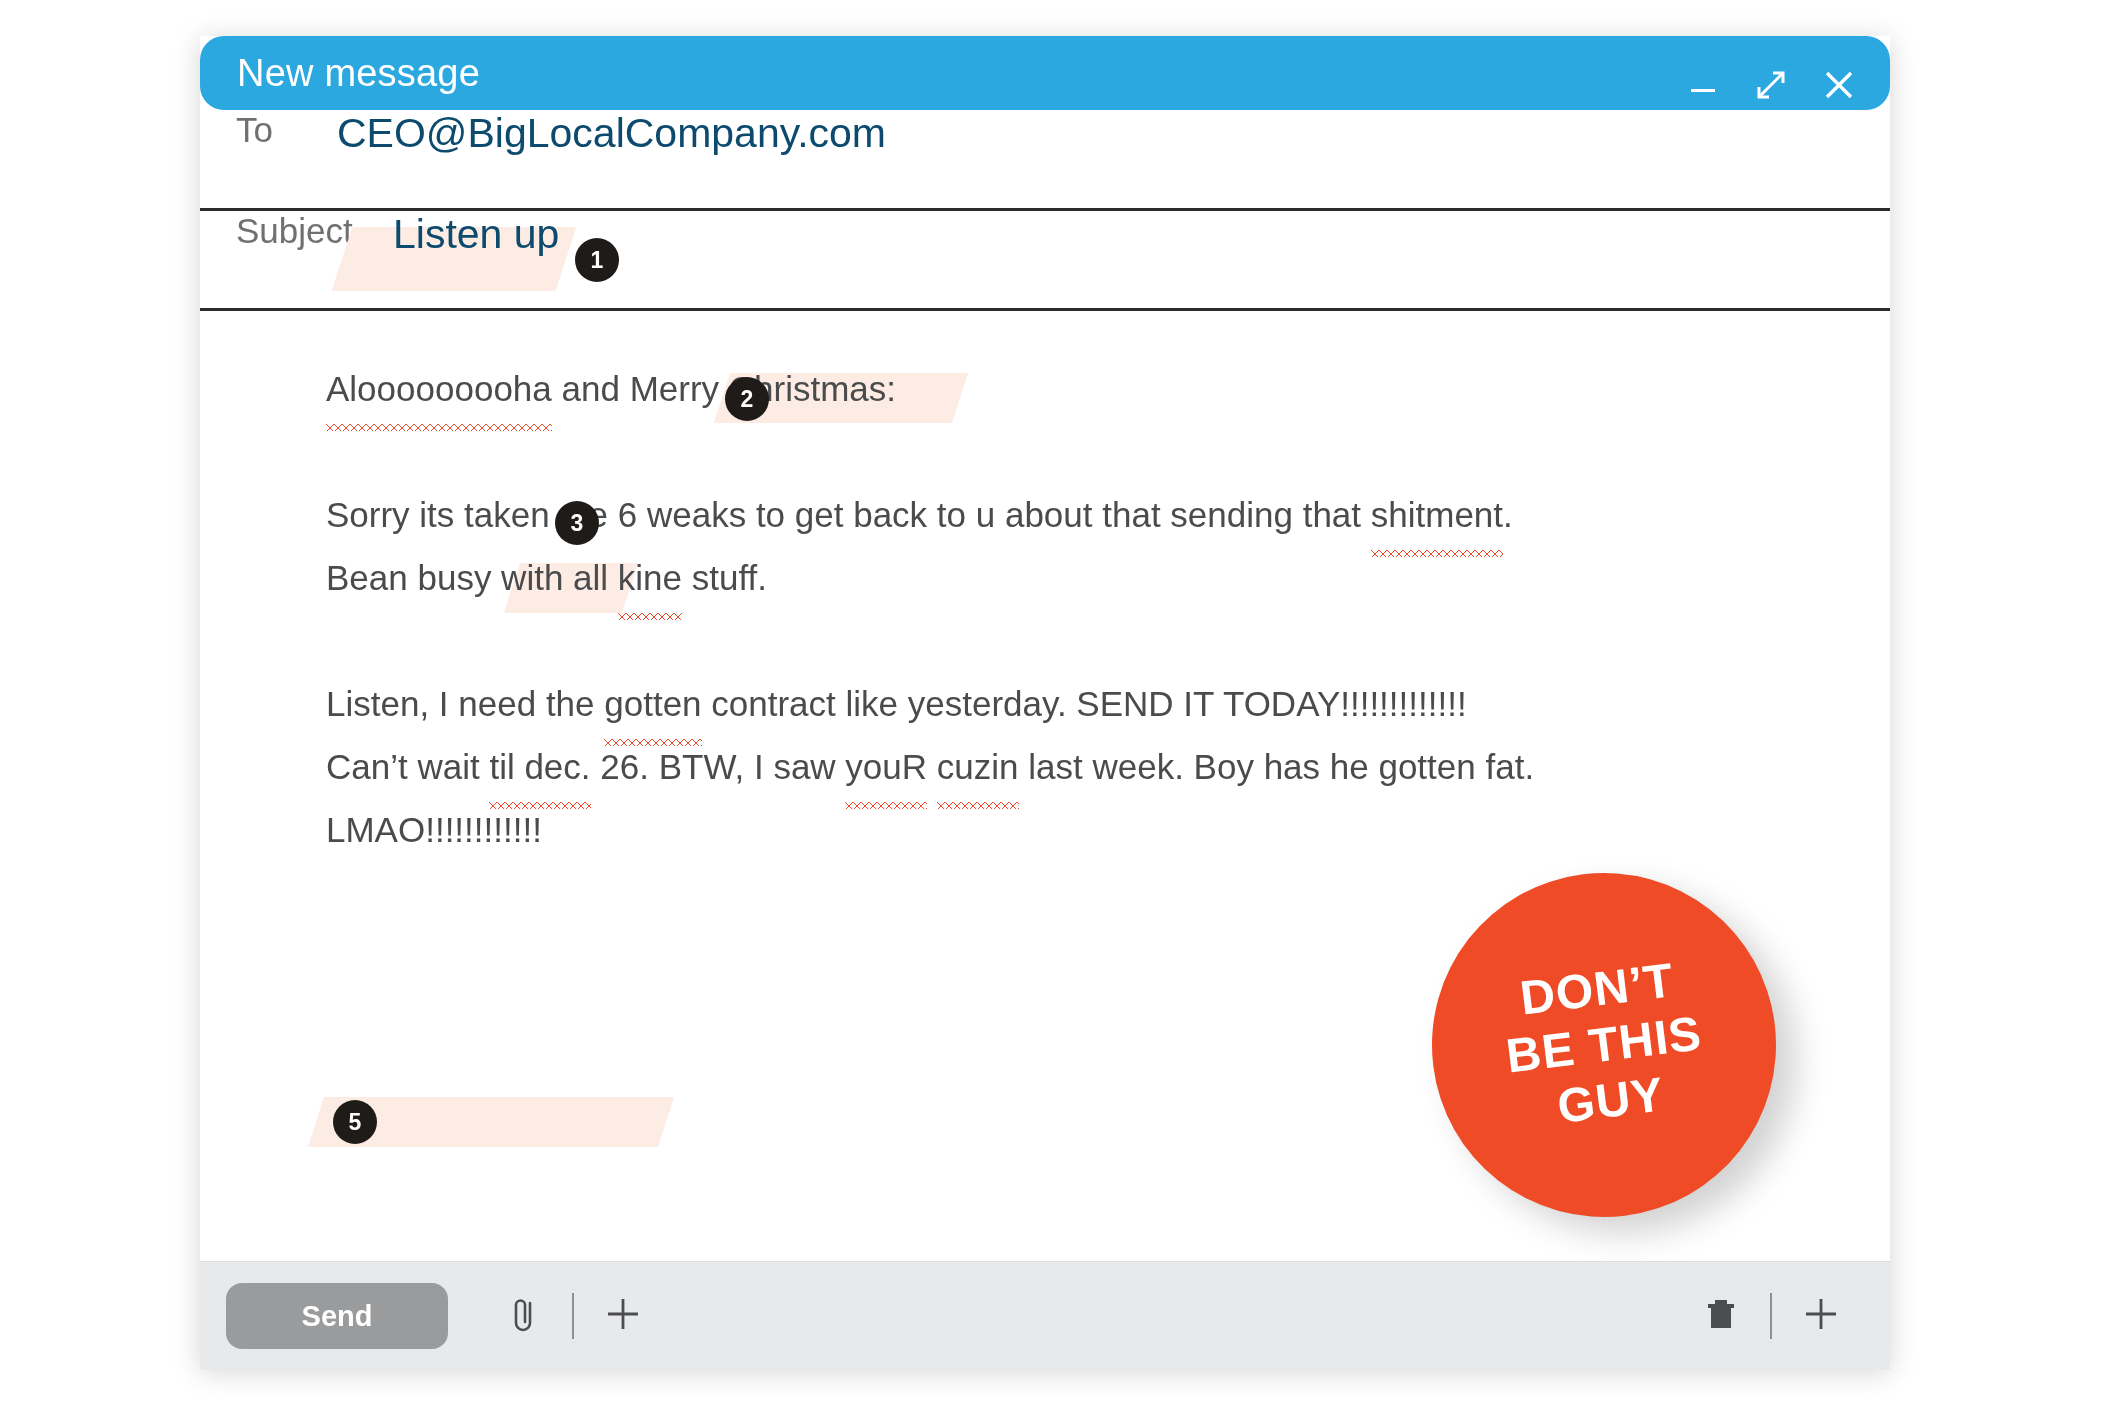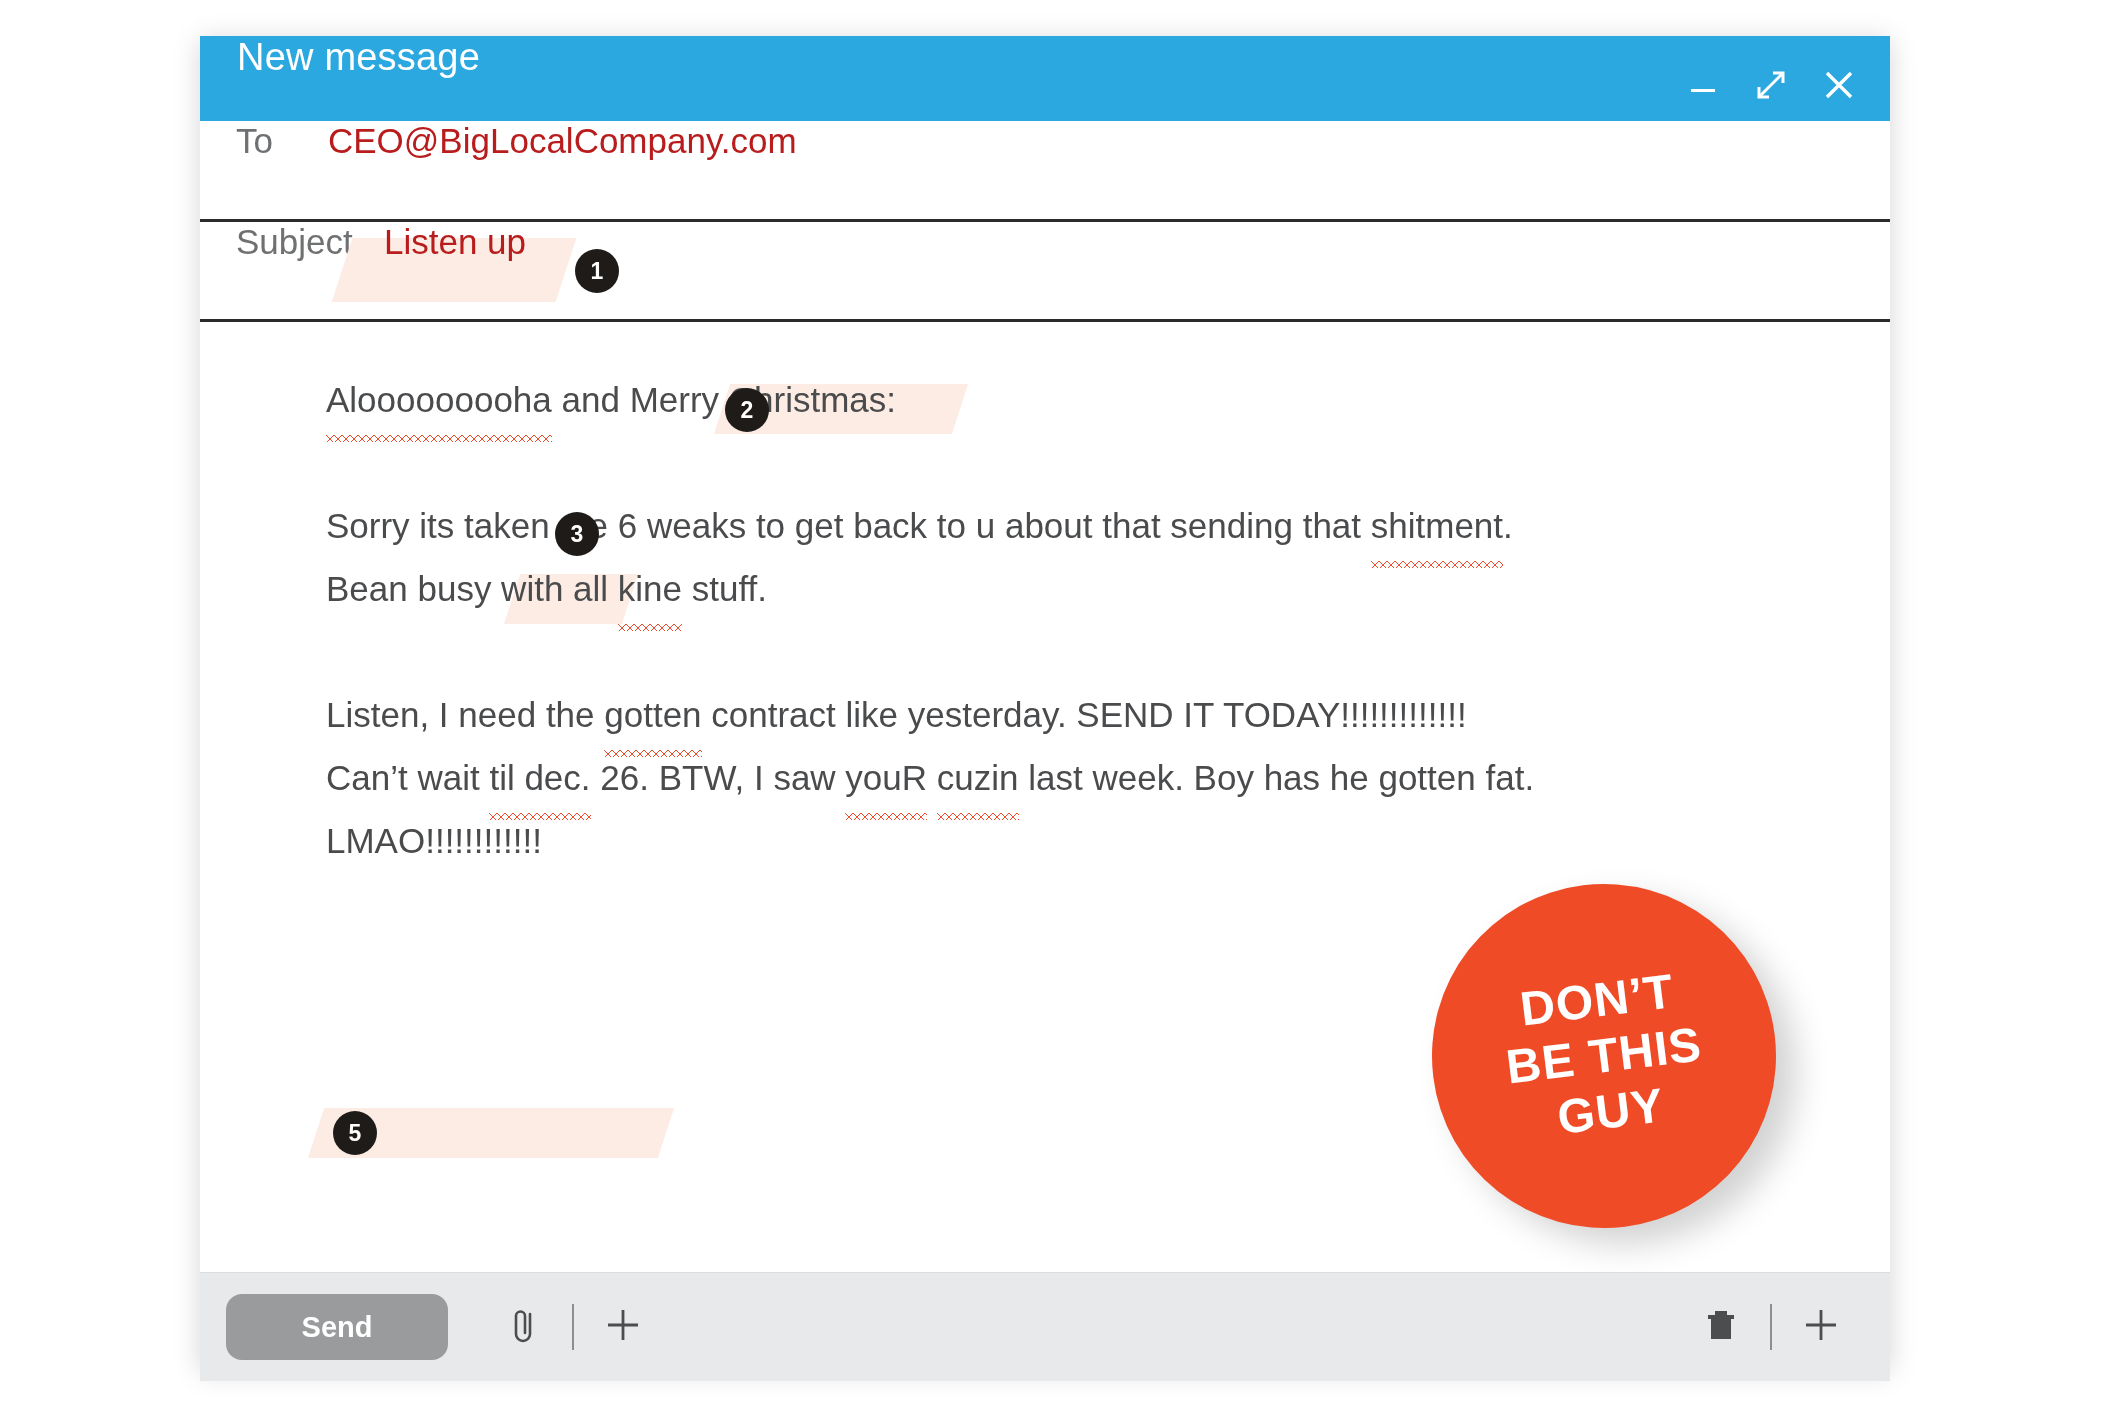--- a/index.html
+++ b/index.html
@@ -22,23 +22,25 @@
     top: 36px;
     width: 1690px;
     height: 1332px;
     background: #ffffff;
     box-shadow: 0 4px 26px rgba(0,0,0,0.17);
   }
 
   
   .titlebar {
     position: relative;
-    height: 85px;
+    height: 74px;
     background: #2ba8e0;
     display: flex;
+    align-items: center;
+    border-radius: 24px;
   }
   .titlebar-title {
     color: #ffffff;
     font-size: 38px;
     font-weight: 400;
     letter-spacing: 0.2px;
     margin-left: 37px;
     white-space: nowrap;
   }
   .titlebar-controls {
@@ -76,25 +78,26 @@
     font-size: 35px;
     color: #6f7072;
     font-weight: 400;
     margin-left: 36px;
     white-space: nowrap;
   }
   .field-label.to-label { width: 92px; }
   .field-label.subject-label { width: 148px; }
 
   .field-value {
-    font-size: 35px;
-    color: #b91c1c;
+    font-size: 41px;
+    color: #0c4a6e;
     white-space: nowrap;
     position: relative;
     z-index: 2;
+    margin-left: 9px;
   }
 
   
   .hl {
     position: absolute;
     background: #fcece4;
     transform: skewX(-18deg);
     z-index: 0;
     pointer-events: none;
   }

